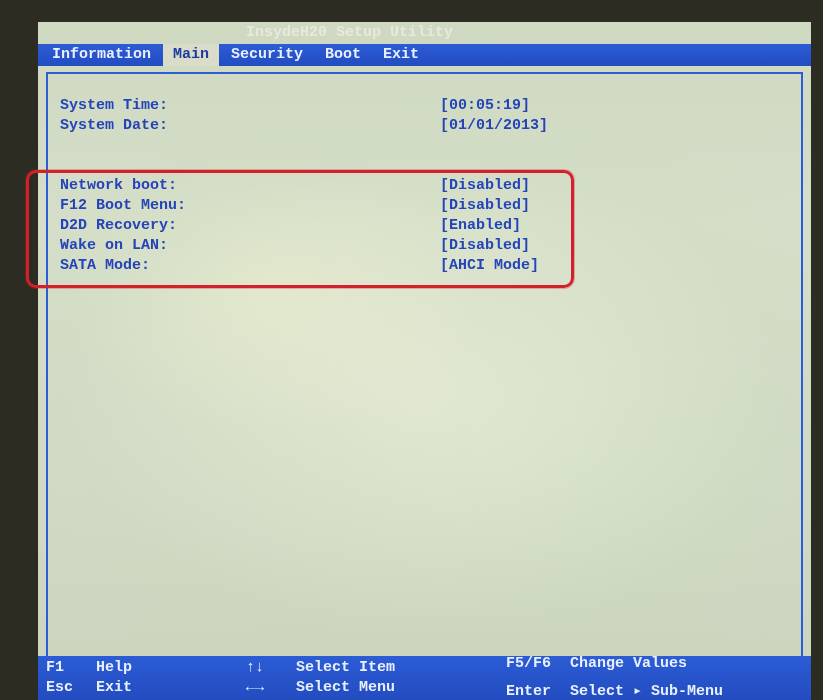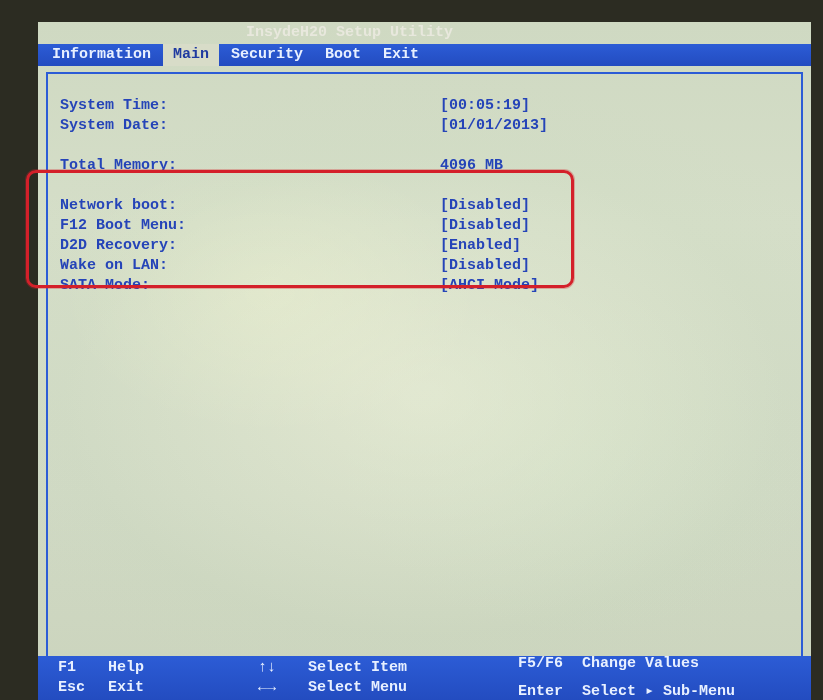--- a/index.html
+++ b/index.html
@@ -92,21 +92,21 @@
     width: 548px;
     height: 118px;
     pointer-events: none;
     box-shadow: 0 0 0 1px rgba(212,32,42,0.3);
   }
   .footer {
     height: 44px;
     background: linear-gradient(180deg, #2c5cd6 0%, #234cc0 100%);
     display: flex;
     color: #e8f0ff;
-    padding: 2px 20px;
+    padding: 2px 8px;
   }
   .footer-col {
     display: flex;
     flex-direction: column;
     justify-content: center;
   }
   .footer-col.c1 { width: 200px; }
   .footer-col.c2 { width: 260px; }
   .footer-col.c3 { flex: 1; gap: 8px; }
   .footer-row { display: flex; line-height: 20px; height: 20px; }
@@ -136,24 +136,20 @@
           <span class="label">System Time:</span>
           <span class="value editable">[00:05:19]</span>
         </div>
         <div class="row">
           <span class="label">System Date:</span>
           <span class="value editable">[01/01/2013]</span>
         </div>
 
         <div class="gap"></div>
 
-        <div class="row">
-          <span class="label">Total Memory:</span>
-          <span class="value">4096 MB</span>
-        </div>
 
         <div class="gap"></div>
 
         <div class="row">
           <span class="label">Network boot:</span>
           <span class="value editable">[Disabled]</span>
         </div>
         <div class="row">
           <span class="label">F12 Boot Menu:</span>
           <span class="value editable">[Disabled]</span>

